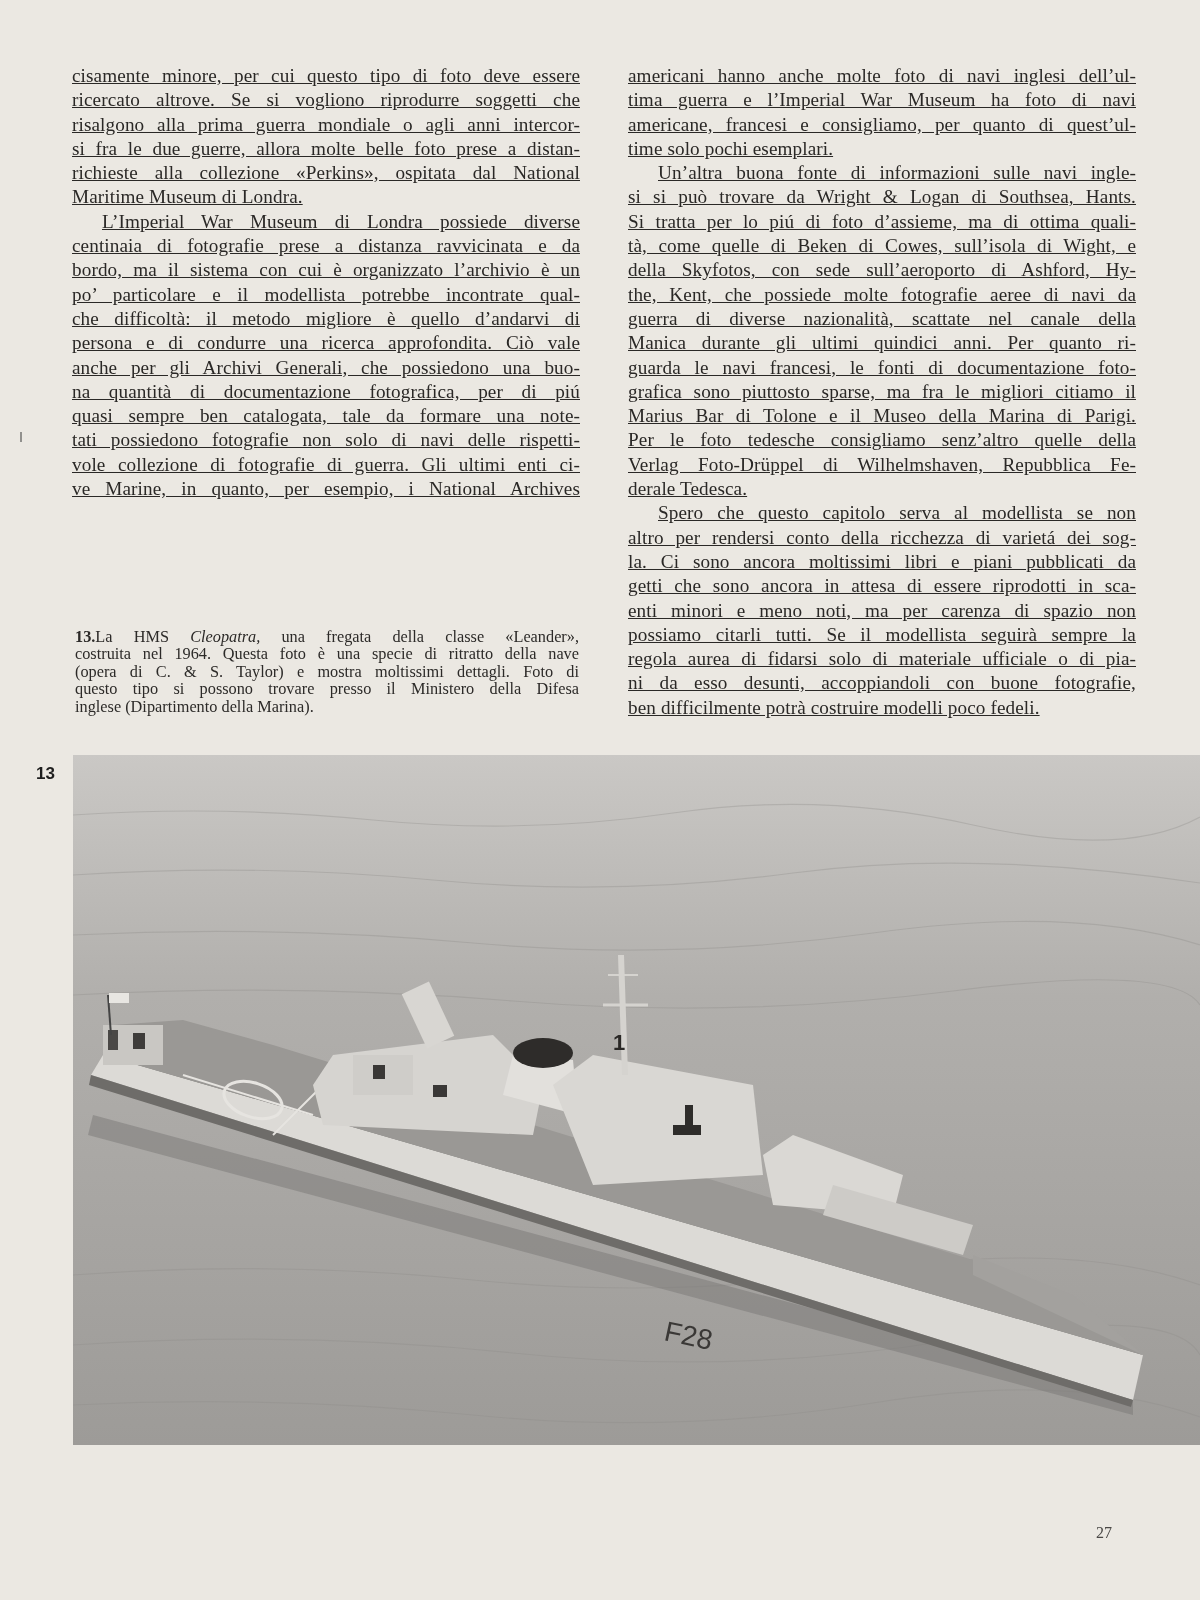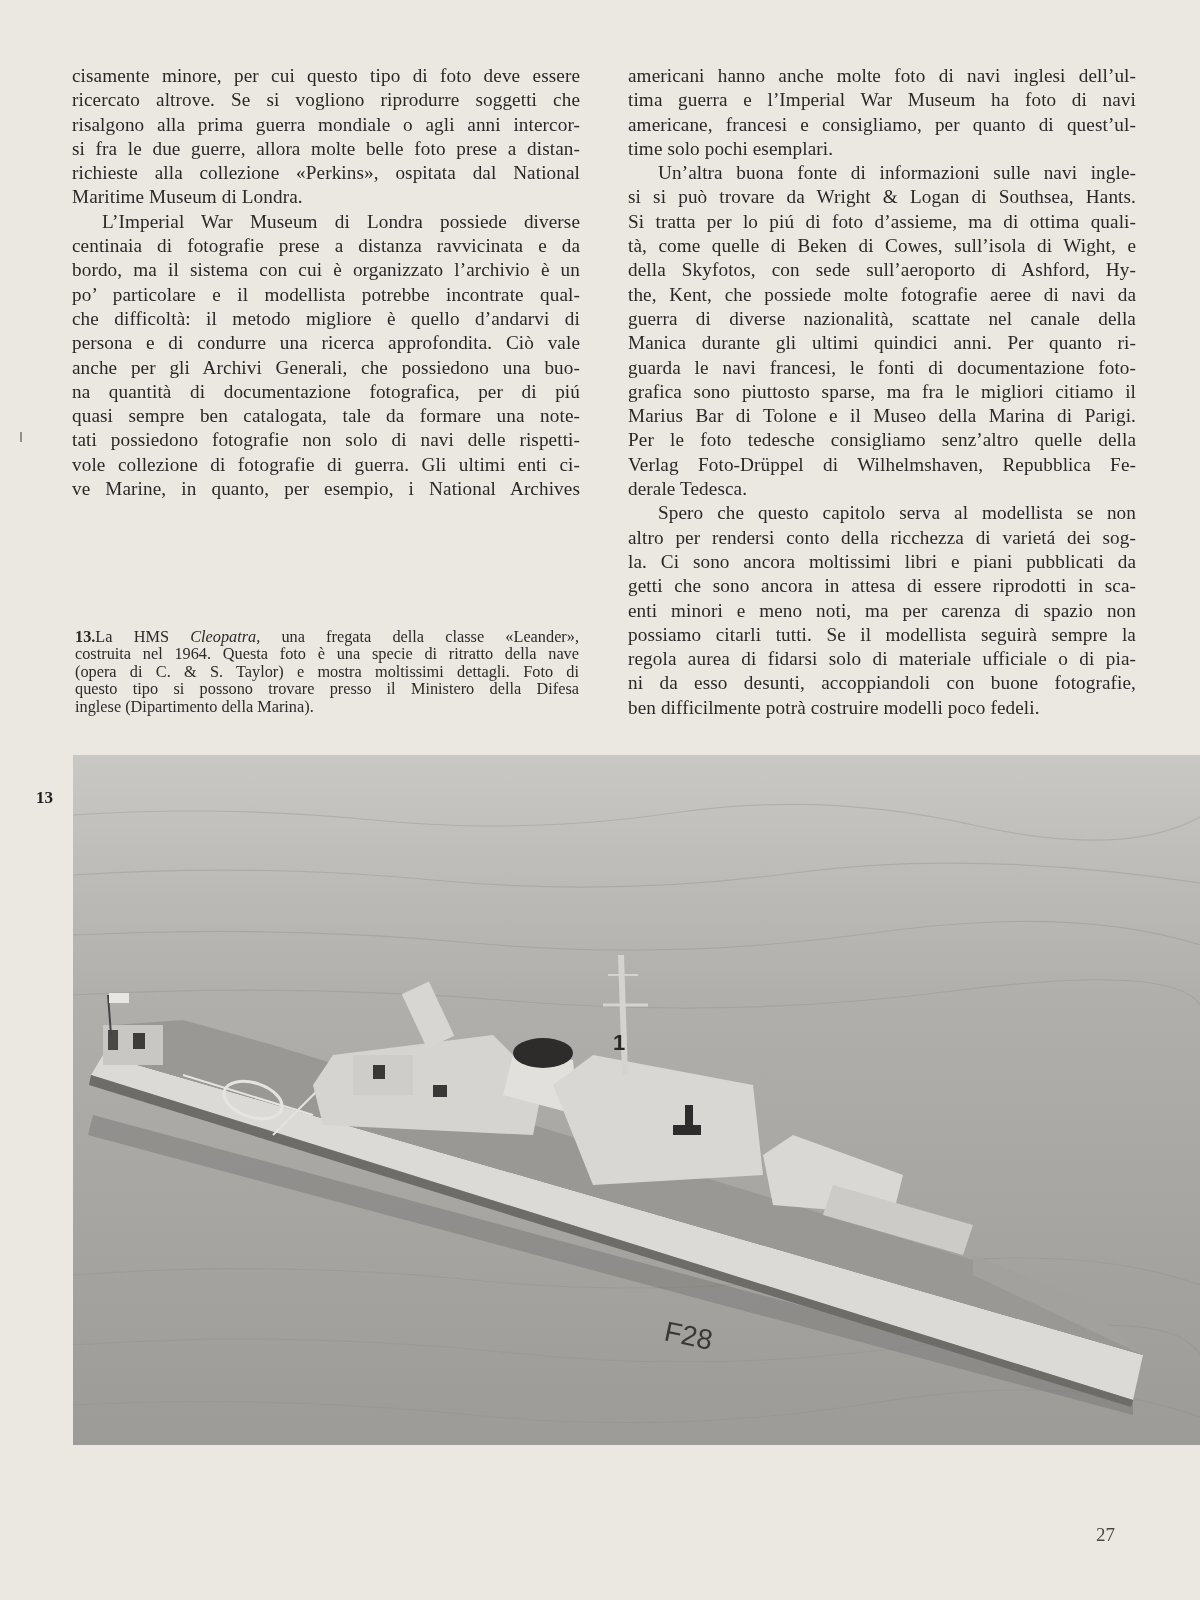--- a/index.html
+++ b/index.html
@@ -14,62 +14,61 @@
     position: absolute;
     top: 64px;
     width: 508px;
     font-size: 19.2px;
     line-height: 24.3px;
     text-align: justify;
     letter-spacing: 0.1px;
   }
   .col-left { left: 72px; }
   .col-right { left: 628px; top: 64px; }
-  .col p { margin: 0; text-indent: 0; }
+  .col p { margin: 0; text-indent: 0; text-decoration: underline; }
   .line { display: block; text-align: justify; text-align-last: justify; white-space: nowrap; }
   .line.last { text-align-last: left; }
 
   .caption {
     position: absolute;
     left: 75px; top: 628px;
     width: 504px;
     font-size: 16.3px;
     line-height: 17.4px;
     color: #2c2a28;
   }
   .caption .line { text-align-last: justify; }
   .caption .line.last { text-align-last: left; }
   .caption .fig-num { font-weight: bold; }
   .caption em { font-style: italic; }
 
   .photo-label {
     position: absolute;
     left: 36px; top: 764px;
-    font-family: Liberation Serif, serif;
+    font-family: Liberation Sans, sans-serif;
     font-weight: bold;
     font-size: 17px;
     color: #1e1e1e;
-    margin-top: 24px;
   }
 
   .photo {
     position: absolute;
     left: 73px; top: 755px;
     width: 1127px; height: 690px;
     overflow: hidden;
     background:
       radial-gradient(ellipse at 20% 30%, rgba(255,255,255,0.15), rgba(0,0,0,0) 60%),
       linear-gradient(180deg, #cfcdca 0%, #b9b7b4 20%, #a9a7a4 45%, #9c9a97 70%, #a4a29f 100%);
   }
   .photo svg { position: absolute; left: 0; top: 0; }
 
   .page-number {
     position: absolute;
     left: 1096px; top: 1524px;
-    font-size: 19px;
+    font-size: 16px;
     color: #4a4846;
   }
   .margin-mark {
     position: absolute;
     left: 20px; top: 432px;
     width: 2px; height: 10px;
     background: #555;
     opacity: 0.6;
   }
 </style>

